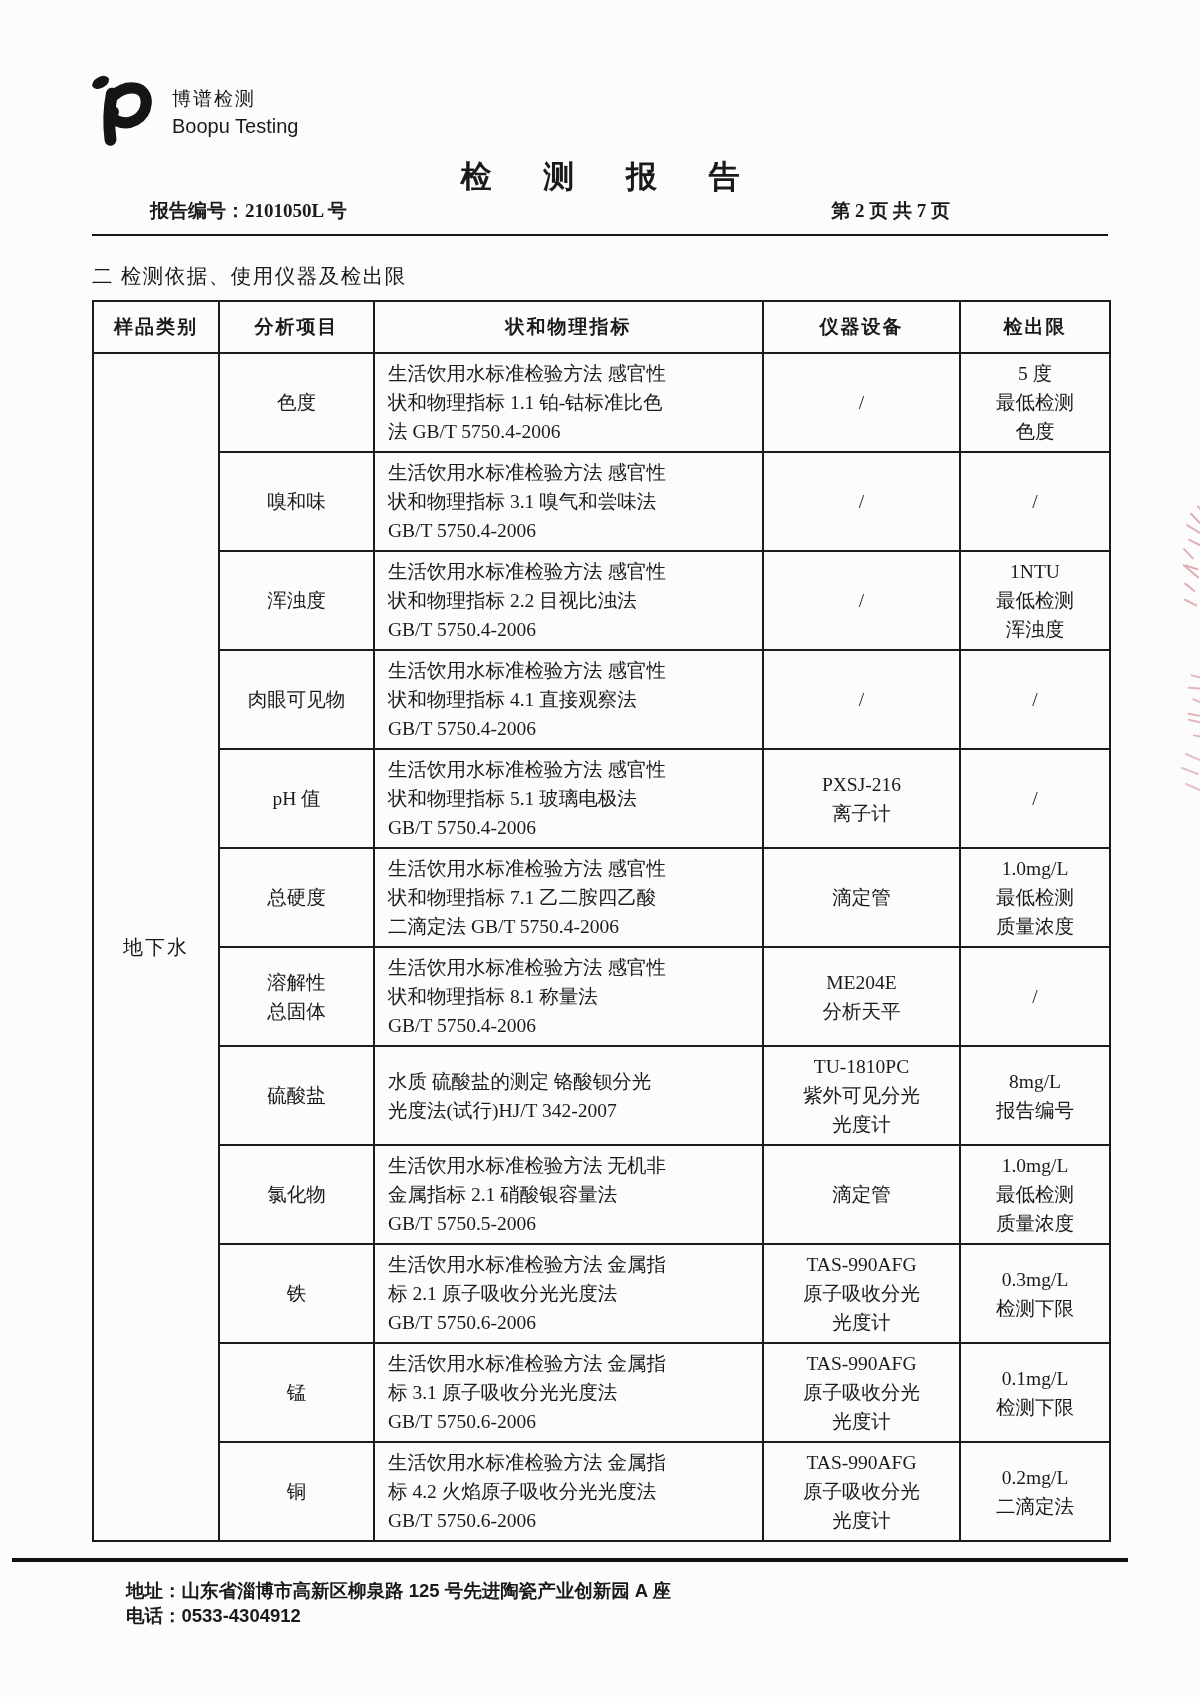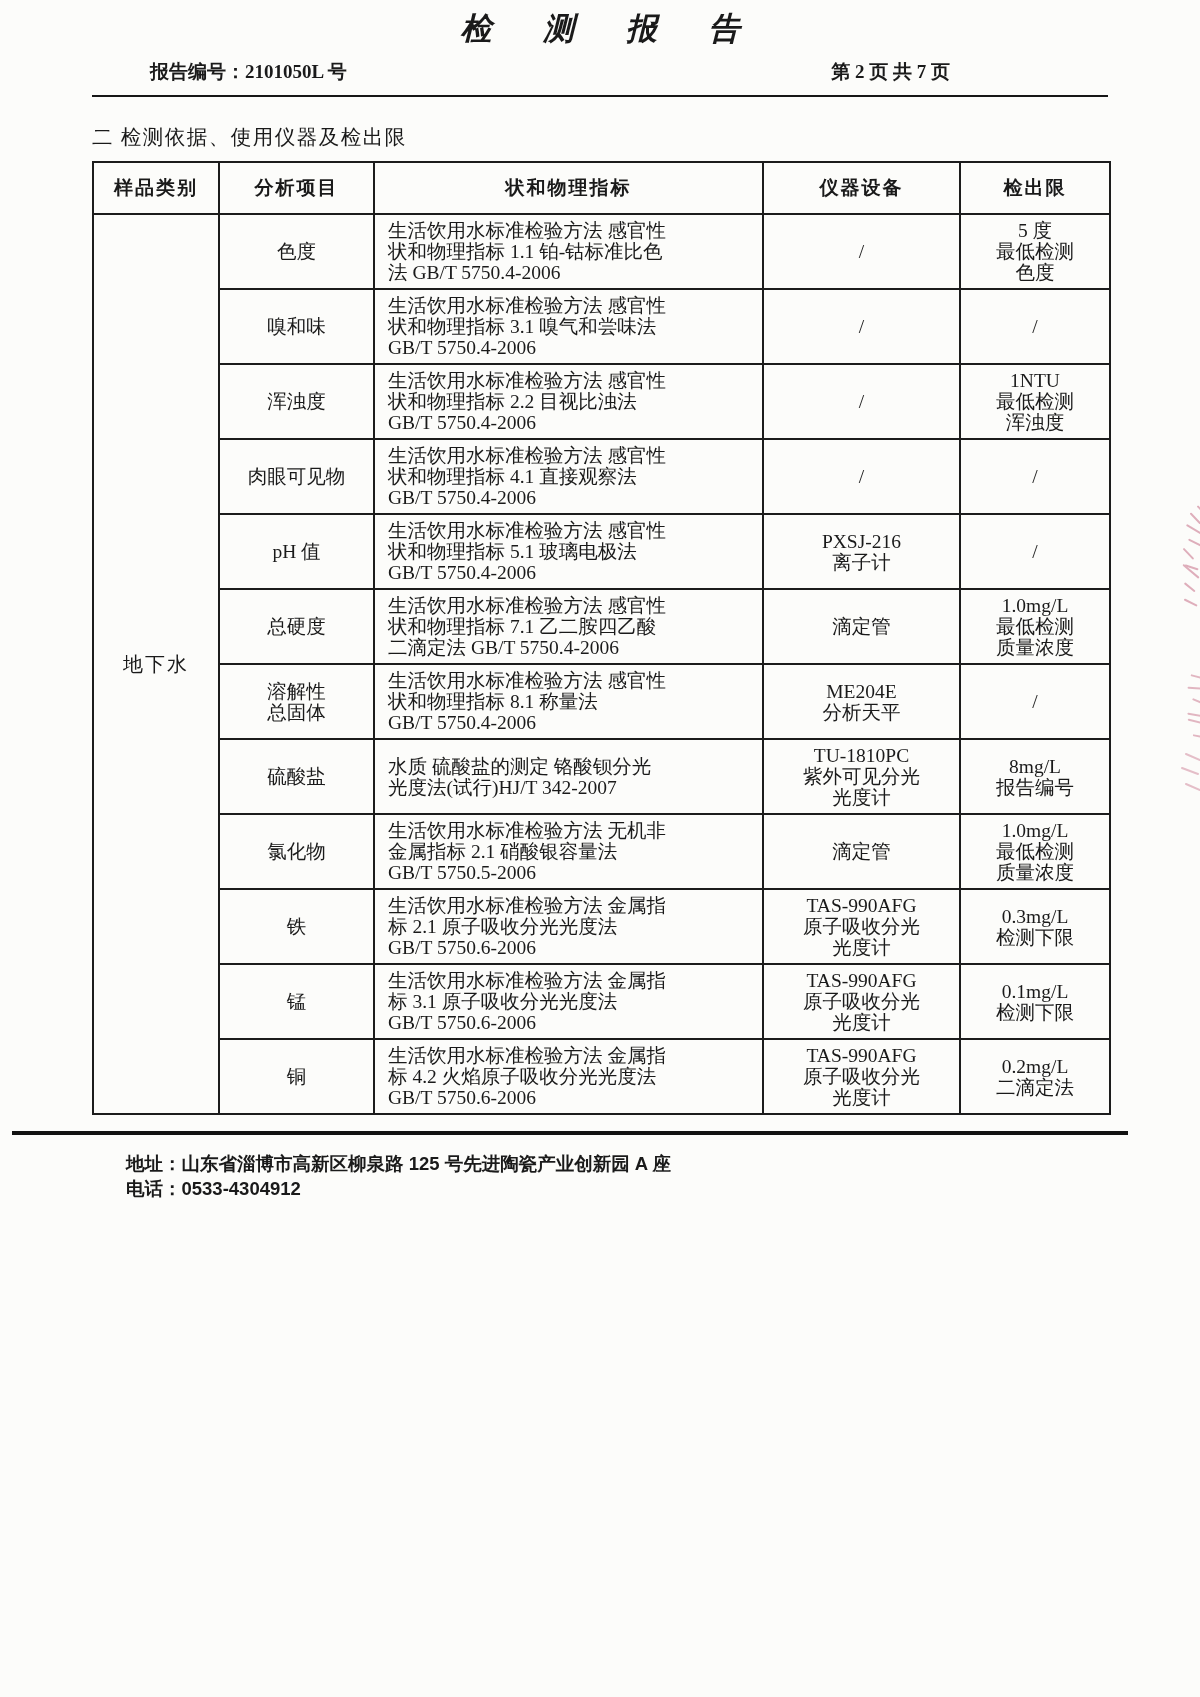--- a/index.html
+++ b/index.html
@@ -17,42 +17,42 @@
   
   .logo-row { display:flex; align-items:flex-start; gap:16px; padding-top:70px; margin-left:-6px; }
   .logo-mark svg { display:block; }
   .logo-text { padding-top:16px; font-family:"Liberation Sans","DejaVu Sans",sans-serif; }
   .logo-cn { font-size:19px; letter-spacing:2px; }
   .logo-en { font-size:20px; margin-top:3px; }
 
   
   .report-title {
     text-align:center; font-size:31px; font-weight:bold;
-    letter-spacing:22px; text-indent:22px; margin-top:8px;font-style:italic;
+    letter-spacing:22px; text-indent:22px; margin-top:8px;
   }
   .meta-row {
     display:flex; justify-content:space-between; align-items:flex-end;
-    margin-top:9px; font-size:19px; font-weight:600;
+    margin-top:0; font-size:19px; font-weight:600;
     padding-left:58px; padding-right:158px;
   }
   .header-rule { border:none; border-top:2.5px solid #161616; margin:10px 0 0 0; }
 
   .section-heading { margin-top:26px; font-size:20.5px; letter-spacing:1.5px; }
 
   
   table.report {
     margin-top:10px; border-collapse:collapse; table-layout:fixed;
     width:1017px;
   }
   table.report th, table.report td {
     border:2px solid #1c1c1c;
     text-align:center; vertical-align:middle;
     white-space:pre-line;
     padding:5px 6px;
-    font-size:19.5px; line-height:21px;
+    font-size:19.5px; line-height:29px;
   }
   table.report th { height:40px; font-weight:bold; font-size:19px; letter-spacing:2px; line-height:24px; }
   table.report td.std { text-align:left; padding-left:13px; padding-right:8px; }
   table.report td.cat { font-size:20px; letter-spacing:2px; }
 
   
   .footer-rule { border:none; border-top:4px solid #121212; margin:16px -20px 0 -80px; }
   .footer-row {
     display:flex; justify-content:space-between;
     margin-top:16px;
@@ -68,20 +68,35 @@
   .stamp-1 { top:498px; right:-10px; opacity:.5; transform:rotate(8deg); }
   .stamp-2 { top:668px; right:-14px; opacity:.45; transform:rotate(-4deg); }
   .stamp-3 { top:748px; right:-6px; opacity:.4; }
 </style>
 </head>
 <body>
 
 <div class="page">
   <div class="content">
 
+    <div class="logo-row">
+      <span class="logo-mark">
+        <svg width="70" height="78" viewBox="0 0 100 108" aria-hidden="true">
+          <g fill="none" stroke="#151515" stroke-linecap="round">
+            <ellipse cx="21" cy="16" rx="13" ry="8" transform="rotate(-28 21 16)" fill="#151515" stroke="none"></ellipse>
+            <path d="M37,32 C33,52 32,74 35,98" stroke-width="17"></path>
+            <path d="M38,36 C60,16 88,22 86,46 C84,68 62,80 42,70 C38,68 37,63 39,58" stroke-width="16"></path>
+          </g>
+        </svg>
+      </span>
+      <span class="logo-text">
+        <div class="logo-cn">博谱检测</div>
+        <div class="logo-en">Boopu Testing</div>
+      </span>
+    </div>
 
     <div class="report-title">检 测 报 告</div>
 
     <div class="meta-row">
       <span>报告编号：2101050L 号</span>
       <span>第 2 页 共 7 页</span>
     </div>
 
     <hr class="header-rule">
 

